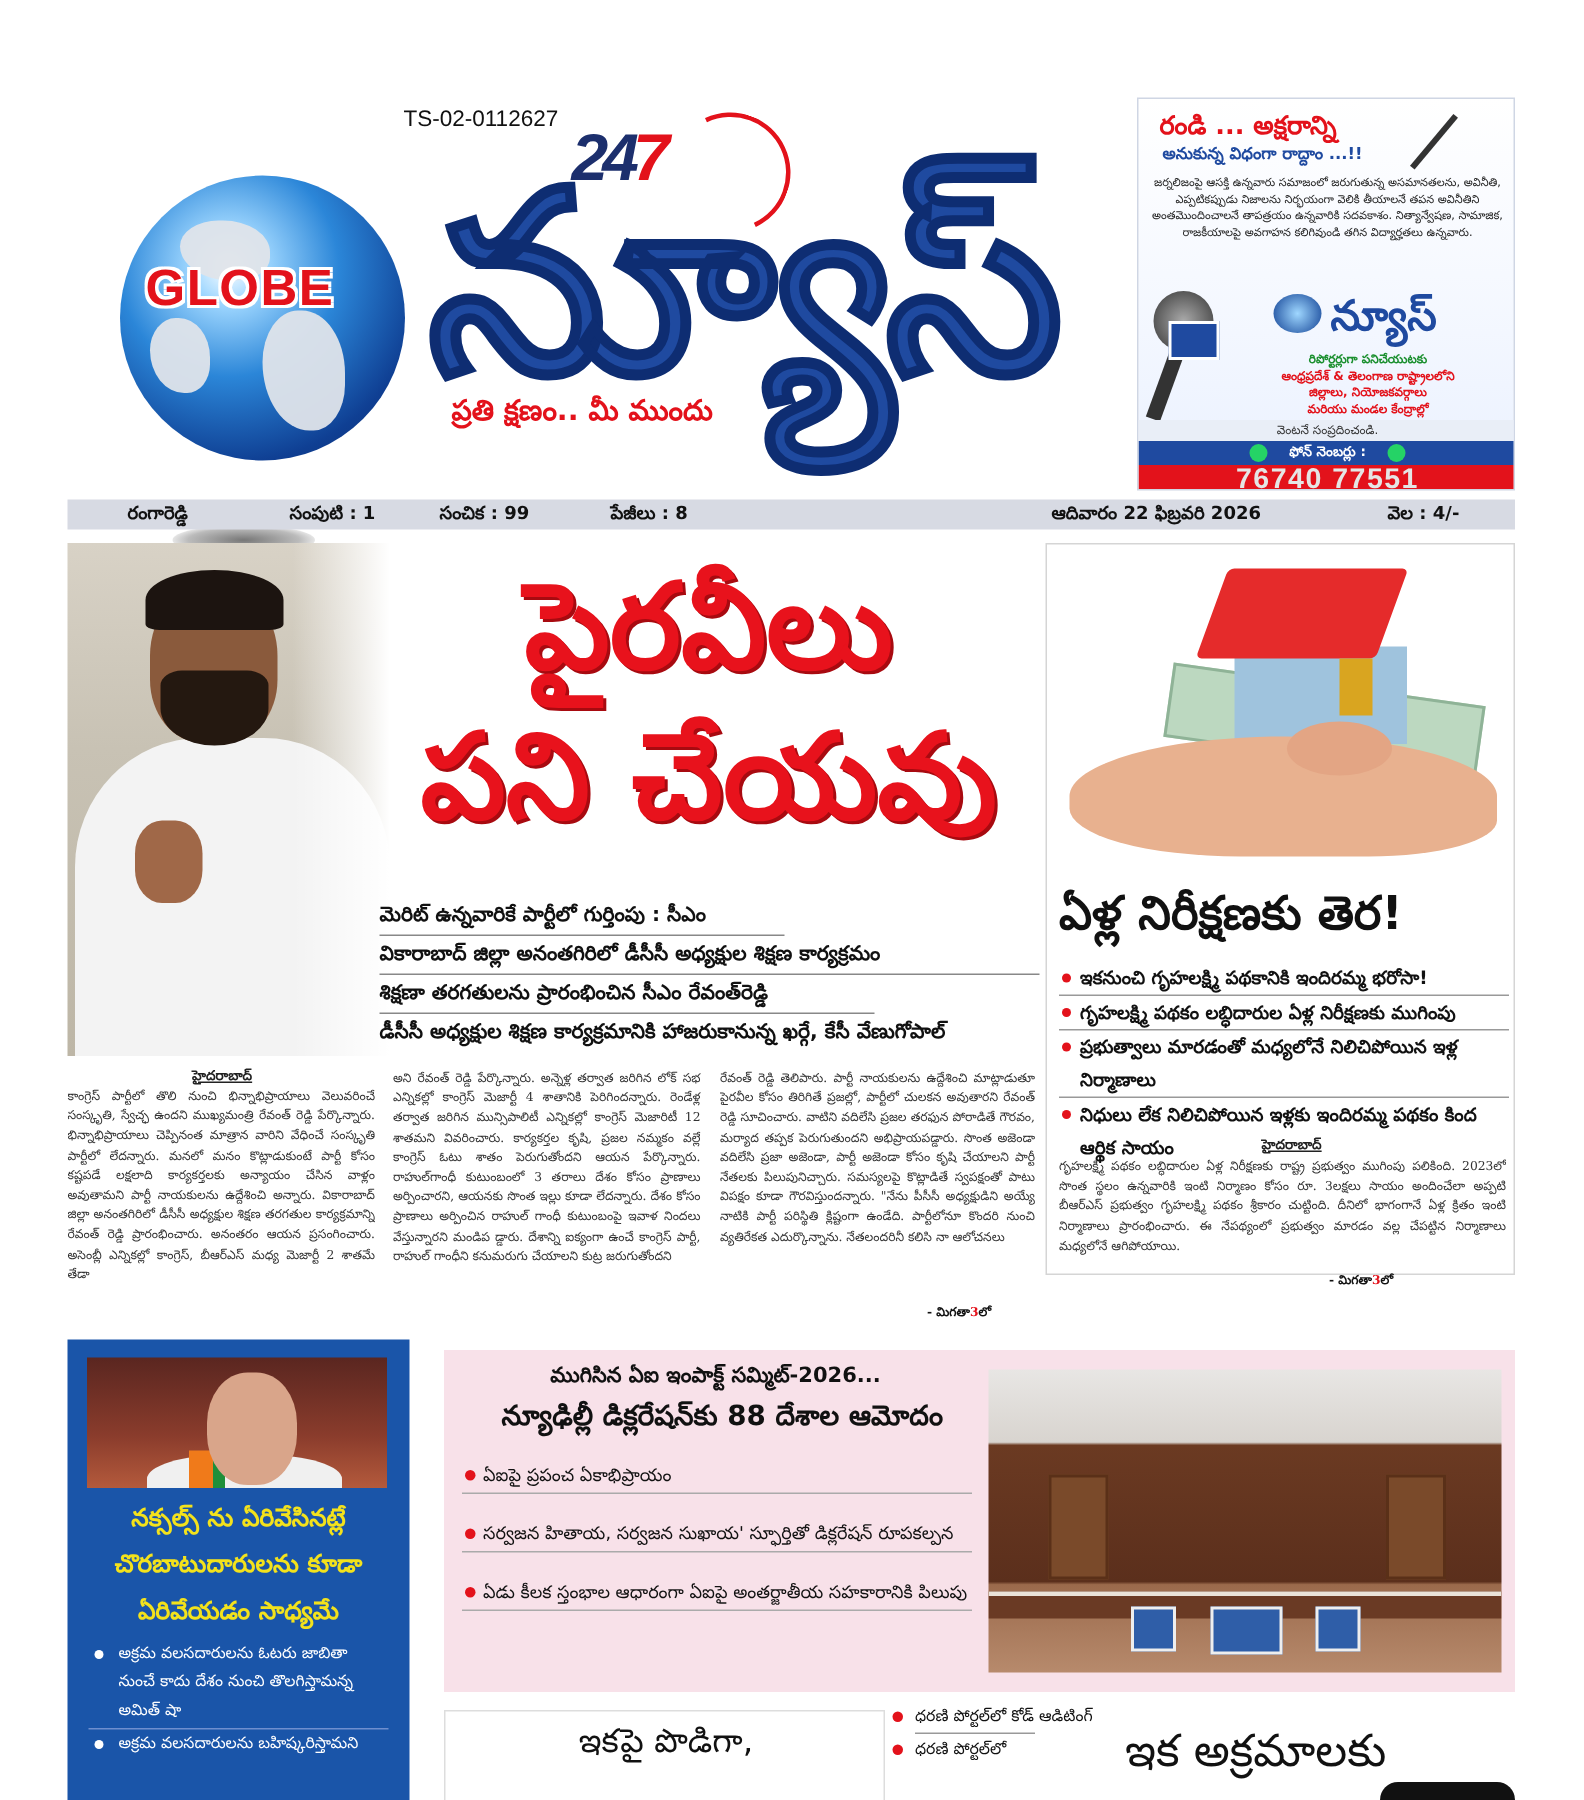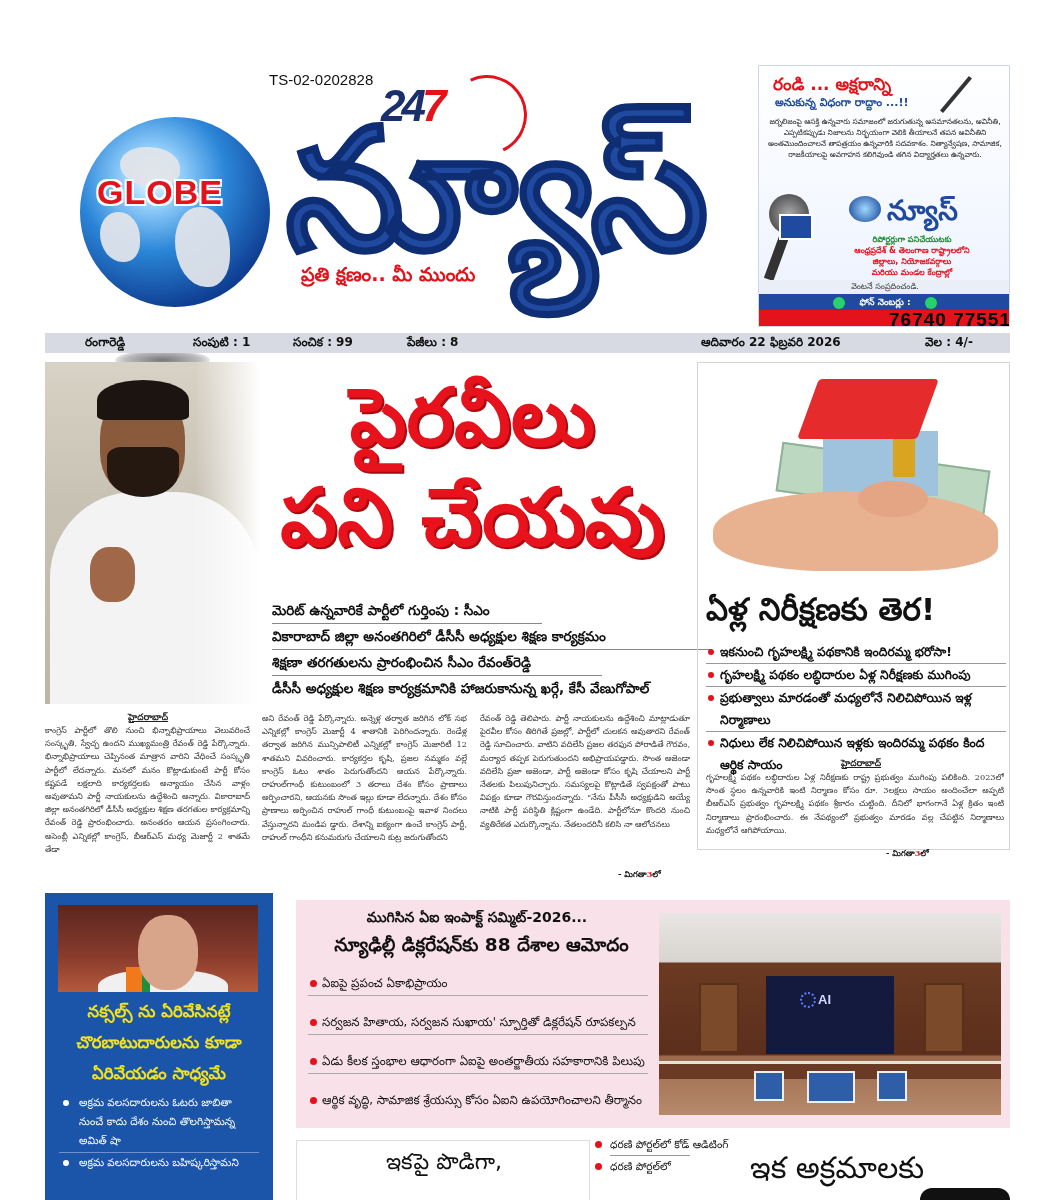--- a/index.html
+++ b/index.html
@@ -35,40 +35,40 @@
   .ad-mic-stick { position: absolute; left: 14px; top: 160px; width: 10px; height: 55px; background: #333; transform: rotate(20deg); }
   .ad-mic-flag { position: absolute; left: 20px; top: 148px; width: 34px; height: 26px; background: #1f4aa0; border: 2px solid #fff; }
   .ad-logo { position: absolute; left: 92px; top: 128px; font: 900 28px "DejaVu Sans", sans-serif; color: #1f4aa0; }
   .ad-logo-globe { position: absolute; left: 90px; top: 130px; width: 32px; height: 26px; border-radius: 50%; background: radial-gradient(circle, #9fd7ff, #0f3f93); }
   .ad-lines { position: absolute; left: 60px; top: 168px; width: 186px; text-align: center; font: bold 8px "DejaVu Sans", sans-serif; line-height: 11px; }
   .ad-lines .green { color: #1a8f2e; }
   .ad-lines .red { color: #e3121b; }
   .ad-contact-bar { position: absolute; left: 0; top: 214px; width: 252px; height: 14px; background: #e9eef7; text-align: center; font: 8px "DejaVu Sans", sans-serif; color: #333; line-height: 14px; }
   .ad-phone-label-bar { position: absolute; left: 0; top: 228px; width: 252px; height: 16px; background: #1f4aa0; color: #fff; text-align: center; font: bold 9px "DejaVu Sans", sans-serif; line-height: 16px; }
   .wa { display: inline-block; width: 12px; height: 12px; border-radius: 50%; background: #25d366; vertical-align: middle; margin: 0 14px; }
-  .ad-phone { position: absolute; left: 0; top: 244px; width: 252px; height: 20px; background: #e3121b; color: #000000; text-align: right; font: 900 19px "Liberation Sans", sans-serif; line-height: 20px; letter-spacing: 1px; }
+  .ad-phone { position: absolute; left: 0; top: 244px; width: 252px; height: 20px; background: #e3121b; color: #e5e5e5; text-align: center; font: 900 19px "Liberation Sans", sans-serif; line-height: 20px; letter-spacing: 1px; }
 
   
   .infobar { position: absolute; left: 45px; top: 333px; width: 965px; height: 20px; background: #d7dae3; display: flex; align-items: center;
     font: bold 12px "DejaVu Sans", sans-serif; color: #111; padding-left: 32px; }
   .infobar span { position: absolute; top: 2px; }
 
   
   .lead-photo { position: absolute; left: 45px; top: 362px; width: 215px; height: 342px; overflow: hidden;
     background: linear-gradient(180deg, #d8d2c6 0%, #c8c2b4 40%, #bdb6a6 100%); }
   .lead-photo .head { position: absolute; left: 55px; top: 28px; width: 85px; height: 105px; border-radius: 45% 45% 40% 40%; background: #8a5a3c; }
   .lead-photo .hair { position: absolute; left: 52px; top: 18px; width: 92px; height: 40px; border-radius: 50% 50% 10% 10%; background: #1c1410; }
   .lead-photo .beard { position: absolute; left: 62px; top: 85px; width: 72px; height: 50px; border-radius: 20% 20% 50% 50%; background: #241810; }
   .lead-photo .shirt { position: absolute; left: 5px; top: 130px; width: 210px; height: 215px; border-radius: 40% 40% 0 0; background: #f3f3f3; }
   .lead-photo .hand { position: absolute; left: 45px; top: 185px; width: 45px; height: 55px; border-radius: 40%; background: #a06848; }
   .lead-photo .fade { position: absolute; left: 150px; top: 0; width: 65px; height: 342px; background: linear-gradient(90deg, rgba(255,255,255,0), #fff); }
 
   .lead-headline { position: absolute; left: 255px; top: 368px; width: 435px; text-align: center; font: 900 80px "DejaVu Sans", sans-serif;
     color: #e8121c; line-height: 100px; text-shadow: 2px 2px 0 #a80a10; }
-  .subheads { position: absolute; left: 272px; top: 598px; width: 440px; }
+  .subheads { position: absolute; left: 253px; top: 598px; width: 440px; }
   .subhead { font: bold 13.5px "DejaVu Sans", sans-serif; color: #111; height: 26px; line-height: 24px; border-bottom: 1px solid #888; white-space: nowrap; }
   .subhead:nth-child(1) { width: 270px; }
 
   .dateline { position: absolute; font: bold 9px "DejaVu Sans", sans-serif; text-decoration: underline; color: #222; }
   .col-text { position: absolute; font: 8.2px "DejaVu Serif", serif; color: #333; line-height: 13.2px; text-align: justify; }
   .cont { color: #111; font-weight: bold; }
   .cont .three { color: #e3121b; font-weight: 900; }
 
   
   .right-box { position: absolute; left: 697px; top: 362px; width: 313px; height: 488px; border: 1px solid #d5d5d5; }
@@ -127,21 +127,21 @@
 <body>
 
 <header class="masthead">
   <div class="globe">
     <div class="land" style="left:40px;top:30px;width:60px;height:40px;"></div>
     <div class="land" style="left:95px;top:90px;width:55px;height:80px;"></div>
     <div class="land" style="left:20px;top:95px;width:40px;height:50px;"></div>
   </div>
   <div class="globe-text">GLOBE</div>
   <div class="globe-shadow"></div>
-  <div class="reg-no">TS-02-0202828</div>
+  <div class="reg-no">TS-02-0112627</div>
   <div class="clock-arc"></div>
   <div class="brand-247"><span>24</span><span class="seven">7</span></div>
   <div class="brand-name">న్యూస్</div>
   <div class="tagline">ప్రతి క్షణం.. మీ ముందు</div>
 
   <aside class="ad">
     <div class="ad-title1">రండి ... అక్షరాన్ని</div>
     <div class="ad-title2">అనుకున్న విధంగా రాద్దాం ...!!</div>
     <div class="ad-pen"></div>
     <div class="ad-body">జర్నలిజంపై ఆసక్తి ఉన్నవారు సమాజంలో జరుగుతున్న అసమానతలను, అవినీతి, ఎప్పటికప్పుడు నిజాలను నిర్భయంగా వెలికి తీయాలనే తపన అవినీతిని అంతమొందించాలనే తాపత్రయం ఉన్నవారికి సదవకాశం. నిత్యాన్వేషణ, సామాజిక, రాజకీయాలపై అవగాహన కలిగివుండి తగిన విద్యార్హతలు ఉన్నవారు.</div>
@@ -234,29 +234,24 @@
   </div>
 </article>
 
 <article class="ai-box">
   <div class="ai-kicker">ముగిసిన ఏఐ ఇంపాక్ట్ సమ్మిట్-2026...</div>
   <h3 class="ai-headline">న్యూఢిల్లీ డిక్లరేషన్‌కు 88 దేశాల ఆమోదం</h3>
   <div class="ai-bullets">
     <div class="ai-bullet">ఏఐపై ప్రపంచ ఏకాభిప్రాయం</div>
     <div class="ai-bullet">సర్వజన హితాయ, సర్వజన సుఖాయ' స్ఫూర్తితో డిక్లరేషన్ రూపకల్పన</div>
     <div class="ai-bullet">ఏడు కీలక స్తంభాల ఆధారంగా ఏఐపై అంతర్జాతీయ సహకారానికి పిలుపు</div>
-    <div class="ai-bullet last">ఆర్థిక వృద్ధి, సామాజిక శ్రేయస్సు కోసం ఏఐని ఉపయోగించాలని తీర్మానం</div>
   </div>
   <div class="ai-photo">
     <div class="ai-door" style="left:40px;"></div>
     <div class="ai-door" style="left:265px;"></div>
-    <div class="ai-screen">
-      <div class="ring"></div>
-      <div class="ai-label">AI</div>
-    </div>
     <div class="ai-table"></div>
     <div class="ai-monitor" style="left:95px;width:30px;"></div>
     <div class="ai-monitor" style="left:148px;width:48px;height:32px;"></div>
     <div class="ai-monitor" style="left:218px;width:30px;"></div>
   </div>
 </article>
 
 <section>
   <div class="bottom-left-box">
     <div class="bottom-left-head">ఇకపై పొడిగా,</div>

